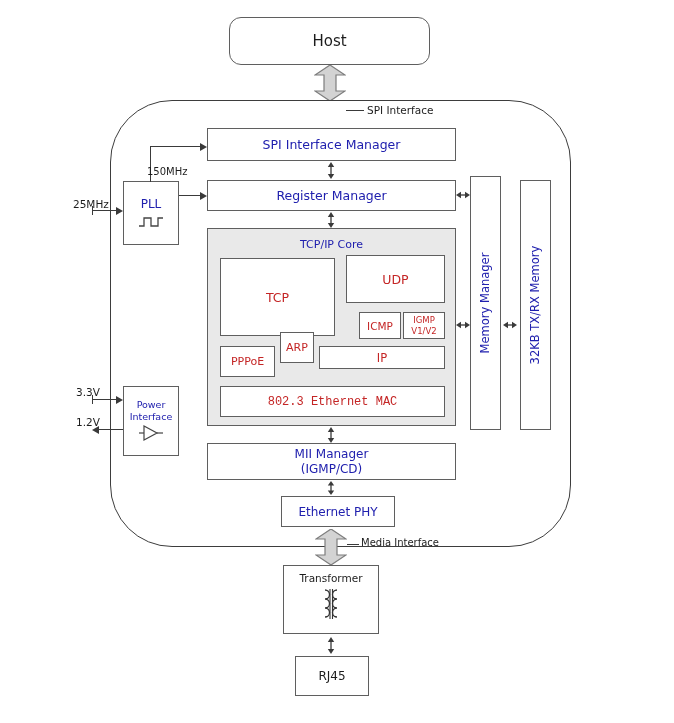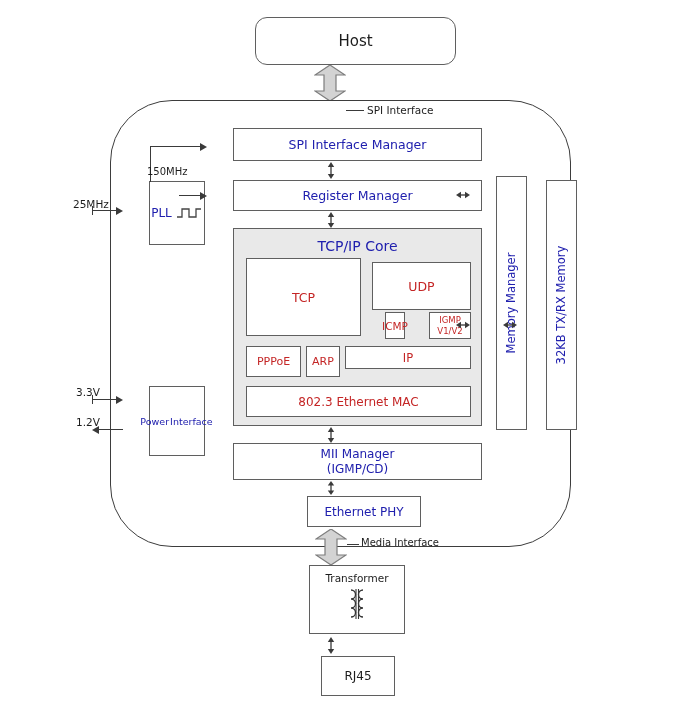--- a/index.html
+++ b/index.html
@@ -5,35 +5,35 @@
   :root{
     --blue:#2020ae; --red:#c42525; --box-border:#5f5f5f; --chip-border:#3d3d3d;
     --core-bg:#e9e9e9; --bus-arrow-fill:#d3d3d3; --bus-arrow-stroke:#7d7d7d;
     --line:#3a3a3a; --text:#1c1c1c;
   }
   html,body{margin:0;padding:0;background:#fff;}
   .stage{position:relative;width:674px;height:723px;background:#ffffff;
          font-family:"DejaVu Sans", sans-serif; overflow:hidden;}
   .box{position:absolute;border:1.4px solid var(--box-border);background:#fff;
        display:flex;align-items:center;justify-content:center;text-align:center;
-       box-sizing:border-box;color:var(--text);margin-left:26px;}
+       box-sizing:border-box;color:var(--text);}
   .blue{color:var(--blue);}
   .red{color:var(--red);}
   .rounded{border-radius:12px;}
   .chip{position:absolute;border:1.6px solid var(--chip-border);border-radius:62px;
         background:transparent;box-sizing:border-box;}
   .corebg{background:var(--core-bg);}
   .lbl{position:absolute;color:var(--text);white-space:nowrap;text-align:center;}
   .cline{position:absolute;background:var(--line);}
   .ah-right{position:absolute;width:0;height:0;border-top:4px solid transparent;
             border-bottom:4px solid transparent;border-left:7px solid var(--line);}
   .ah-left{position:absolute;width:0;height:0;border-top:4px solid transparent;
            border-bottom:4px solid transparent;border-right:7px solid var(--line);}
   .arr{position:absolute;}
-  .col{display:flex;flex-direction:row;align-items:center;justify-content:center;gap:3px;}
+  .col{display:flex;flex-direction:column;align-items:center;justify-content:center;gap:3px;}
   .vlabel{transform:rotate(-90deg);white-space:nowrap;}
   .stack{line-height:1.25;}
 </style>
 </head>
 <body>
 
 <div class="stage">
 
   <div class="box rounded" style="left:229px;top:17px;width:201px;height:48px;font-size:15px;">
     <span>Host</span>
@@ -81,47 +81,47 @@
   <div class="cline" style="left:93px;top:210px;width:24px;height:1.4px;"></div>
   <div class="ah-right" style="left:116px;top:207px;"></div>
 
   <svg class="arr" style="left:325px;top:212px;" width="12" height="16" viewBox="0 0 12 16">
     <line x1="6" y1="3" x2="6" y2="13" stroke="var(--line)" stroke-width="1.3"></line>
     <path d="M6 0 L9.2 5 L2.8 5 Z" fill="var(--line)"></path>
     <path d="M6 16 L9.2 11 L2.8 11 Z" fill="var(--line)"></path>
   </svg>
 
   <div class="box corebg" style="left:207px;top:228px;width:249px;height:198px;align-items:flex-start;">
-    <span class="blue" style="margin-top:9px;font-size:14px;">TCP/IP Core</span>
+    <span class="blue" style="margin-top:9px;font-size:11px;">TCP/IP Core</span>
   </div>
   <div class="box red" style="left:220px;top:258px;width:115px;height:78px;font-size:12.5px;">
     <span>TCP</span>
   </div>
-  <div class="box red" style="left:346px;top:262px;width:99px;height:48px;font-size:12.5px;">
+  <div class="box red" style="left:346px;top:255px;width:99px;height:48px;font-size:12.5px;">
     <span>UDP</span>
   </div>
-  <div class="box red" style="left:359px;top:312px;width:20px;height:27px;font-size:10.5px;">
+  <div class="box red" style="left:359px;top:312px;width:42px;height:27px;font-size:10.5px;">
     <span>ICMP</span>
   </div>
   <div class="box red" style="left:403px;top:312px;width:42px;height:27px;font-size:8.5px;">
     <span class="stack">
       <span>IGMP</span><br>
       <span>V1/V2</span>
     </span>
   </div>
   <div class="box red" style="left:220px;top:346px;width:55px;height:31px;font-size:11px;">
     <span>PPPoE</span>
   </div>
-  <div class="box red" style="left:280px;top:346px;width:34px;height:31px;font-size:11px;text-align:right;">
+  <div class="box red" style="left:280px;top:332px;width:34px;height:31px;font-size:11px;text-align:right;">
     <span>ARP</span>
   </div>
   <div class="box red" style="left:319px;top:346px;width:126px;height:23px;font-size:11.5px;">
     <span>IP</span>
   </div>
-  <div class="box red" style="left:220px;top:386px;width:225px;height:31px;font-size:12px;">
+  <div class="box red" style="left:220px;top:386px;width:225px;height:31px;font-size:12px;font-family:Liberation Mono, monospace;">
     <span>802.3 Ethernet MAC</span>
   </div>
 
   <div class="box blue" style="left:470px;top:176px;width:31px;height:254px;font-size:11.5px;">
     <span class="vlabel">Memory Manager</span>
   </div>
   <div class="box blue" style="left:520px;top:180px;width:31px;height:250px;font-size:11.5px;">
     <span class="vlabel">32KB TX/RX Memory</span>
   </div>
 

